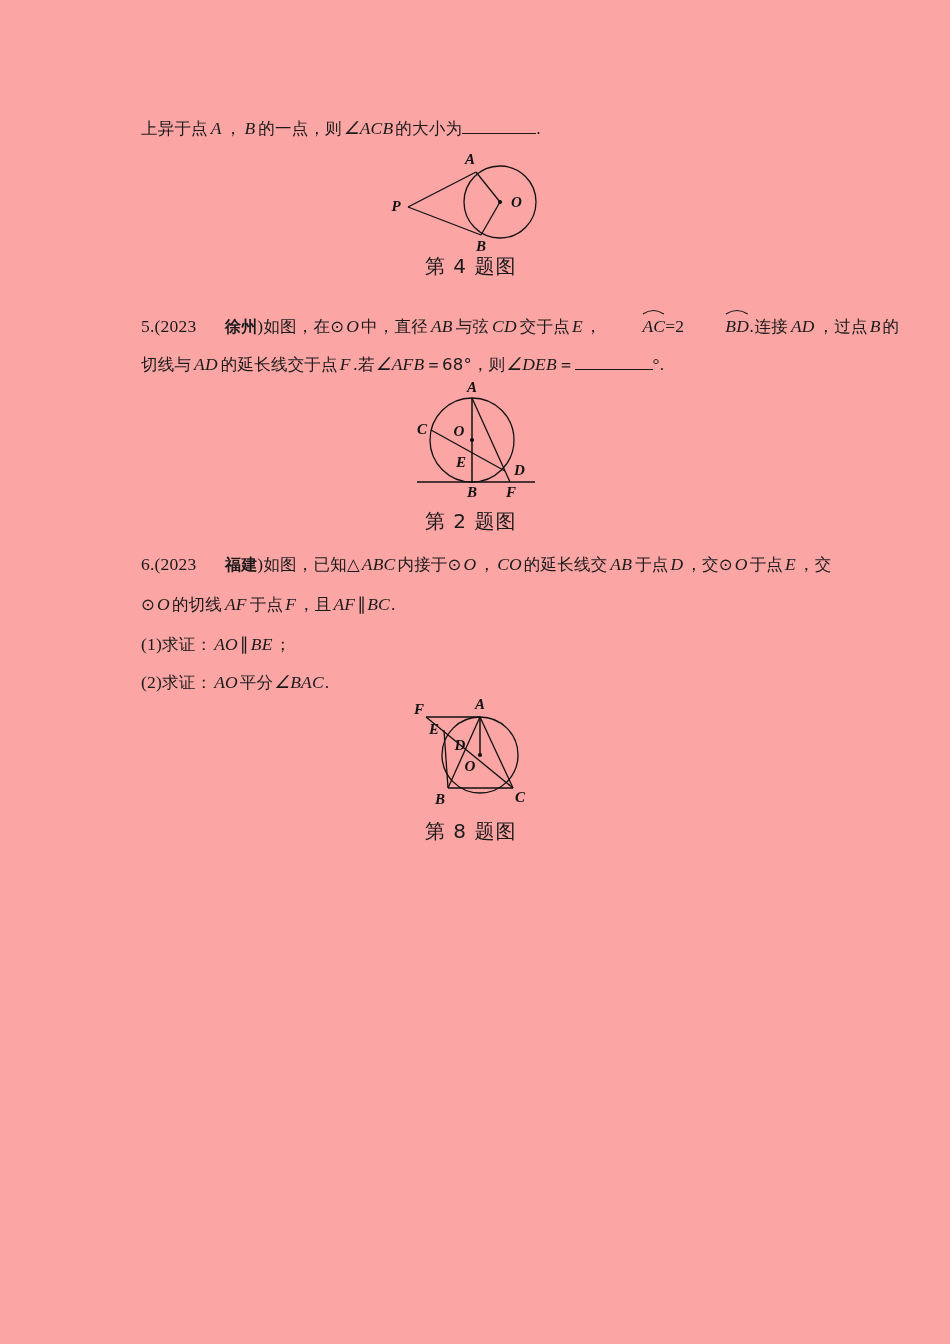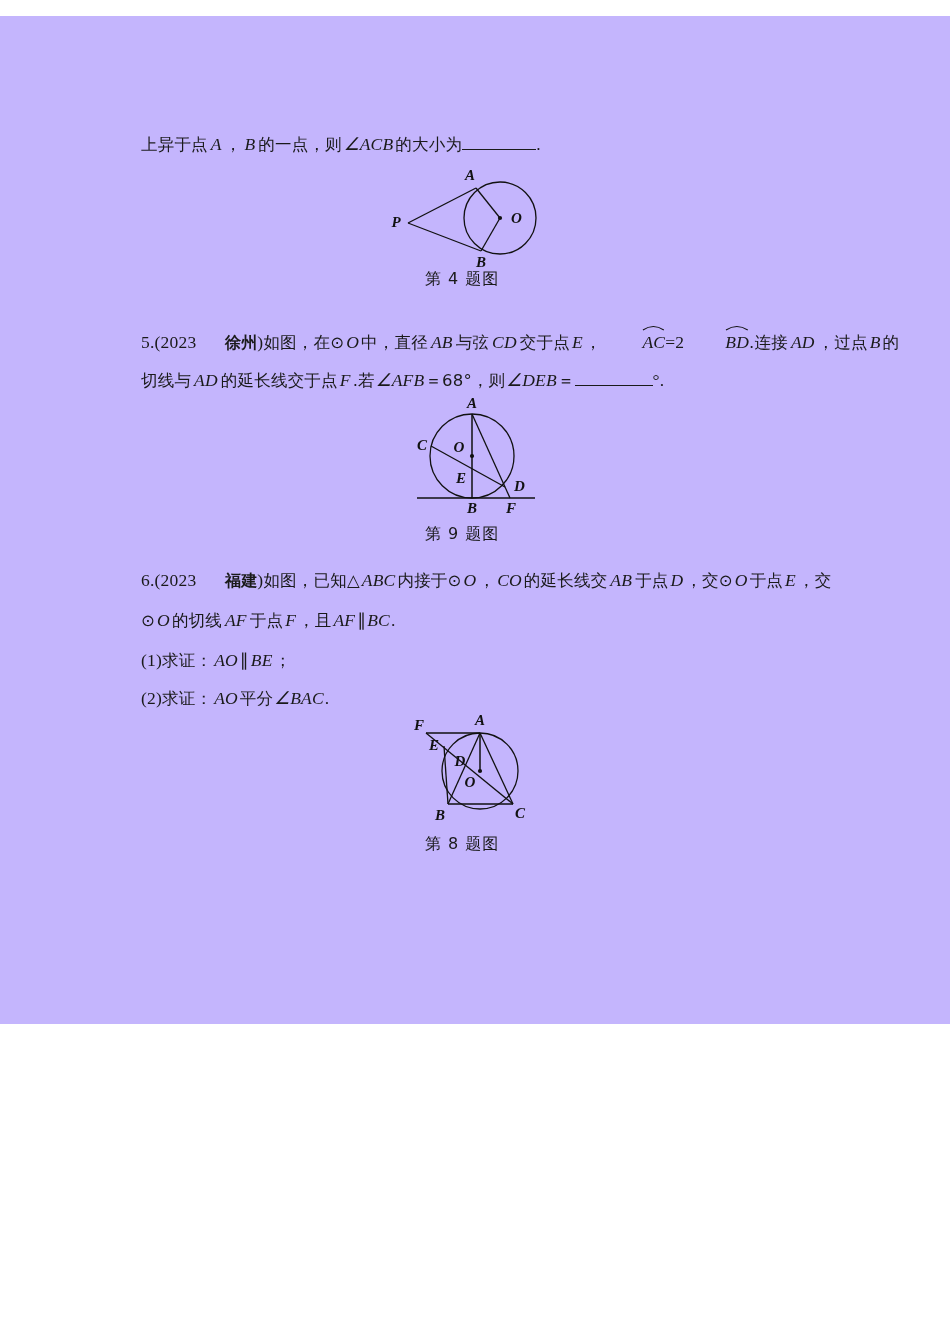--- a/index.html
+++ b/index.html
@@ -11,24 +11,24 @@
     width: 950px;
     height: 1344px;
     position: relative;
     font-family: "Liberation Serif", "DejaVu Serif", serif;
     color: #000000;
     overflow: hidden;
   }
 
   .page {
     position: absolute;
-    left: 0; top: 16px;
+    left: 0; top: 0;
     width: 950px;
-    height: 1008px;
-    background: #c4b5fd;
+    height: 1344px;
+    background: #fca5a5;
   }
 
   
   .tline {
     position: absolute;
     font-size: 17.5px;
     line-height: 26px;
     letter-spacing: 0.2px;
     white-space: nowrap;
     color: #1a1a1a;
@@ -59,21 +59,21 @@
     top: -3px;
     width: 100%;
     height: 7px;
     overflow: visible;
   }
 
   
   .caption {
     position: absolute;
     font-family: "DejaVu Sans", "Liberation Sans", sans-serif;
-    font-size: 16px;
+    font-size: 20px;
     color: #1a1a1a;
     white-space: nowrap;
     letter-spacing: 1px;
   }
 
   
   .figure {
     position: absolute;
   }
   .figure svg { display: block; overflow: visible; }
@@ -137,21 +137,21 @@
       <line x1="22" y1="104" x2="140" y2="104" stroke="#111" stroke-width="1.3"></line>
       <text class="lbl" x="77" y="14" text-anchor="middle">A</text>
       <text class="lbl" x="27" y="56" text-anchor="middle">C</text>
       <text class="lbl" x="64" y="58" text-anchor="middle">O</text>
       <text class="lbl" x="66" y="89" text-anchor="middle">E</text>
       <text class="lbl" x="119" y="97" text-anchor="start">D</text>
       <text class="lbl" x="77" y="119" text-anchor="middle">B</text>
       <text class="lbl" x="116" y="119" text-anchor="middle">F</text>
     </svg>
   </div>
-  <div class="caption" style="left:425px; top:508px;">第 9 题图</div>
+  <div class="caption" style="left:425px; top:508px;">第 2 题图</div>
 
   <div class="tline" style="left:141px; top:551px;"><span class="num">6.</span><span class="num">(</span><span class="num">2023</span>&nbsp;<span class="hanb">福建</span><span class="num">)</span><span class="han">如图，已知△</span><span class="it" style="padding:0 2px;">ABC</span><span class="han">内接于⊙</span><span class="it" style="padding:0 2px;">O</span><span class="han">，</span><span class="it" style="padding:0 2px;">CO</span><span class="han">的延长线交</span><span class="it" style="padding:0 3px;">AB</span><span class="han">于点</span><span class="it" style="padding:0 2px;">D</span><span class="han">，交⊙</span><span class="it" style="padding:0 2px;">O</span><span class="han">于点</span><span class="it" style="padding:0 2px;">E</span><span class="han">，交</span></div>
 
   <div class="tline" style="left:141px; top:591px;"><span class="han">⊙</span><span class="it" style="padding:0 2px;">O</span><span class="han">的切线</span><span class="it" style="padding:0 3px;">AF</span><span class="han">于点</span><span class="it" style="padding:0 2px;">F</span><span class="han">，且</span><span class="it" style="padding:0 2px;">AF</span><span class="num">∥</span><span class="it" style="padding:0 1px;">BC</span><span class="num">.</span></div>
 
   <div class="tline" style="left:141px; top:631px;"><span class="num">(1)</span><span class="han">求证：</span><span class="it" style="padding:0 2px;">AO</span><span class="num">∥</span><span class="it" style="padding:0 2px;margin-top:27px;">BE</span><span class="han">；</span></div>
 
   <div class="tline" style="left:141px; top:669px;"><span class="num">(2)</span><span class="han">求证：</span><span class="it" style="padding:0 2px;">AO</span><span class="han">平分</span><span class="it" style="padding:0 1px;">∠BAC</span><span class="num">.</span></div>
 
   <div class="figure" style="left:408px; top:692px;">

